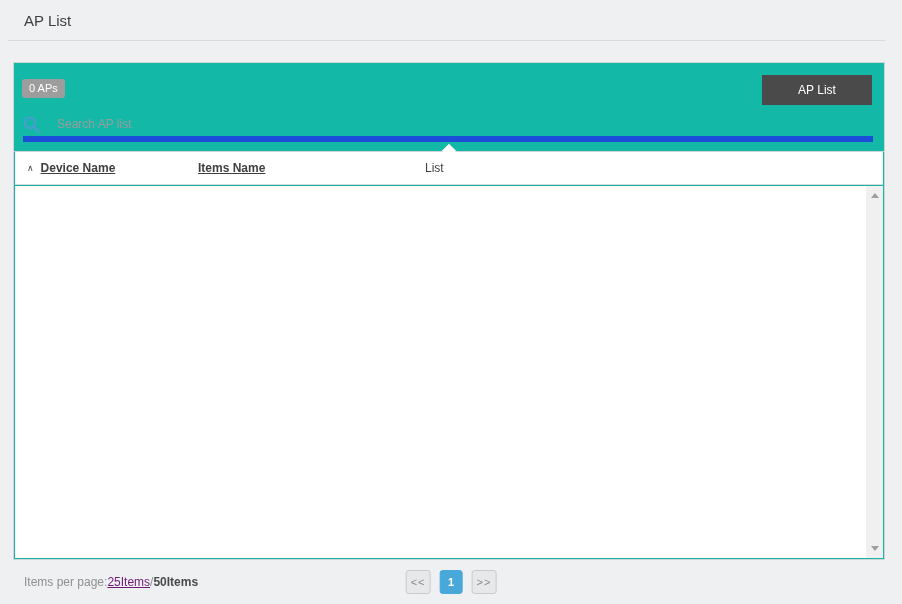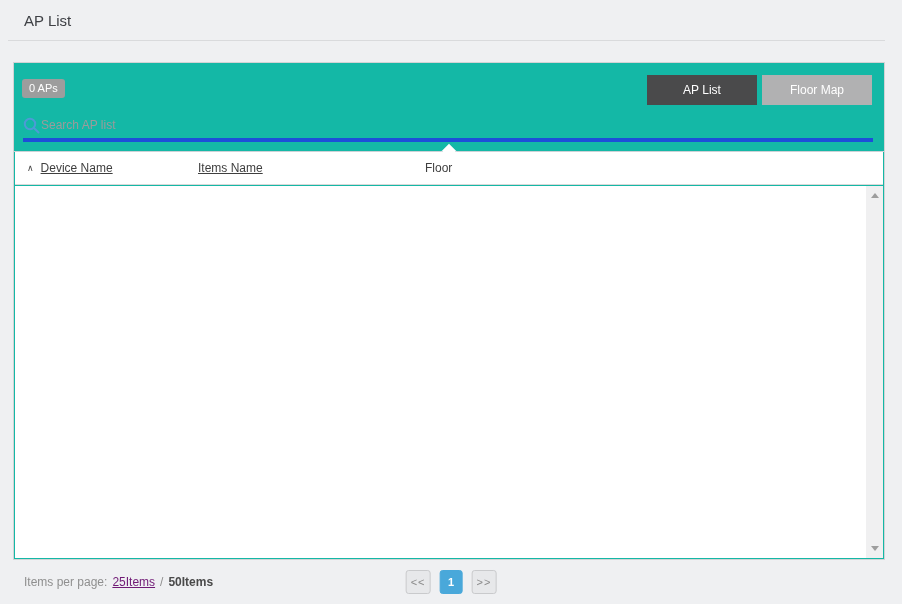--- a/index.html
+++ b/index.html
@@ -25,22 +25,22 @@
   .view-toggle { position:absolute; right:12px; top:12px; display:flex; gap:5px; }
   .toggle-btn {
     width:110px; height:30px; border:none; color:#ffffff; font-size:12px;
     font-family:inherit; cursor:pointer; padding:0;
   }
   .toggle-btn.active { background:#4a4a4b; }
   .toggle-btn.inactive { background:#b1b1b2; }
 
   .search-row {
     position:absolute; left:9px; right:11px; top:53px; height:26px;
-    display:flex; align-items:center; gap:1px;
-    border-bottom:4px solid #1d4ed8; padding-bottom:4px;
+    display:flex; align-items:center; gap:17px;
+    border-bottom:6px solid #1d4ed8; padding-bottom:4px;
   }
   .search-icon { display:flex; align-items:center; }
   .search-input {
     flex:1; border:none; outline:none; background:transparent;
     font-size:12px; color:#444; font-family:inherit; padding:0;
   }
   .search-input::placeholder { color:#9b9b9b; }
 
   .collapse-divider { position:absolute; left:0; right:0; top:88px; height:0; border-top:1px solid #ccd2d6; }
   .notch {
@@ -53,31 +53,31 @@
     position:absolute; left:1px; right:1px; top:89px; height:33px;
     display:flex; align-items:center; padding-left:12px;
     font-size:12px; color:#3f3f3f; border-bottom:1px solid #d9d9d9;
     background:#ffffff;
   }
   .col-device { width:171px; display:flex; align-items:center; gap:7px; }
   .col-mac   { width:170px; }
   .col-floor { width:227px; }
   .col-smart { width:179px; }
   .col-root  { flex:1; }
-  .th-sortable { text-decoration:underline; cursor:pointer; color:#3f3f3f; }
+  .th-sortable { text-decoration:underline; cursor:pointer; color:#3f3f3f;font-weight:bold; }
   .sort-caret { font-size:9px; color:#4a4a4a; line-height:1; }
 
   .table-body { position:absolute; left:1px; right:1px; top:123px; bottom:1px; background:#ffffff; }
   .scrollbar { position:absolute; right:0; top:0; bottom:0; width:17px; background:#f0f0f1; cursor:pointer; }
   .sb-arrow { position:absolute; left:50%; transform:translateX(-50%); width:0; height:0; }
   .sb-up   { top:7px;    border-left:4px solid transparent; border-right:4px solid transparent; border-bottom:5px solid #9e9e9e; }
   .sb-down { bottom:7px; border-left:4px solid transparent; border-right:4px solid transparent; border-top:5px solid #9e9e9e; }
 
   .footer { position:absolute; left:0; right:0; top:560px; height:44px; display:flex; align-items:center; }
-  .ipp { margin-left:24px; font-size:12px; color:#8f8f8f; display:flex; align-items:center; gap:5px; }
+  .ipp { margin-left:24px; font-size:12px; color:#8f8f8f; display:flex; align-items:center; }
   .ipp-link { color:#701a75; text-decoration:underline; cursor:pointer; }
   .ipp-selected { color:#4a4a4a; font-weight:bold;text-align:right; }
   .pagination { position:absolute; left:50%; transform:translateX(-50%); display:flex; gap:9px; align-items:center; }
   .pg-btn {
     min-width:23px; height:24px; padding:0 4px;
     border:1px solid #c9cacc; border-radius:3px;
     background:#e7e8ea; color:#8a8a8a; font-size:11px; letter-spacing:1px;
     font-family:inherit; cursor:pointer;
   }
   .pg-btn.current {
@@ -92,21 +92,20 @@
   <h1 class="page-title">AP List</h1>
 </div>
 <div class="title-divider"></div>
 
 <div class="card">
 
   <span class="ap-badge">0 APs</span>
 
   <div class="view-toggle">
     <button class="toggle-btn active">AP List</button>
-    <button class="toggle-btn inactive">Floor Map</button>
   </div>
 
   <div class="search-row">
     <span class="search-icon">
       <svg width="17" height="17" viewBox="0 0 17 17">
         <circle cx="7" cy="7" r="5.2" fill="none" stroke="#4d9bd6" stroke-width="2"></circle>
         <line x1="11" y1="11" x2="15.5" y2="15.5" stroke="#4d9bd6" stroke-width="2" stroke-linecap="round"></line>
       </svg>
     </span>
     <input class="search-input" placeholder="Search AP list" style="">
@@ -118,21 +117,21 @@
 
   <div class="table-header">
     <div class="col-device">
       <span class="sort-caret">∧</span>
       <span class="th-sortable">Device Name</span>
     </div>
     <div class="col-floor">
       <span class="th-sortable">Items Name</span>
     </div>
     <div class="col-root">
-      <span>Floor</span>
+      <span>List</span>
     </div>
   </div>
 
   <div class="table-body">
     <div class="scrollbar">
       <span class="sb-arrow sb-up"></span>
       <span class="sb-arrow sb-down"></span>
     </div>
   </div>
 

